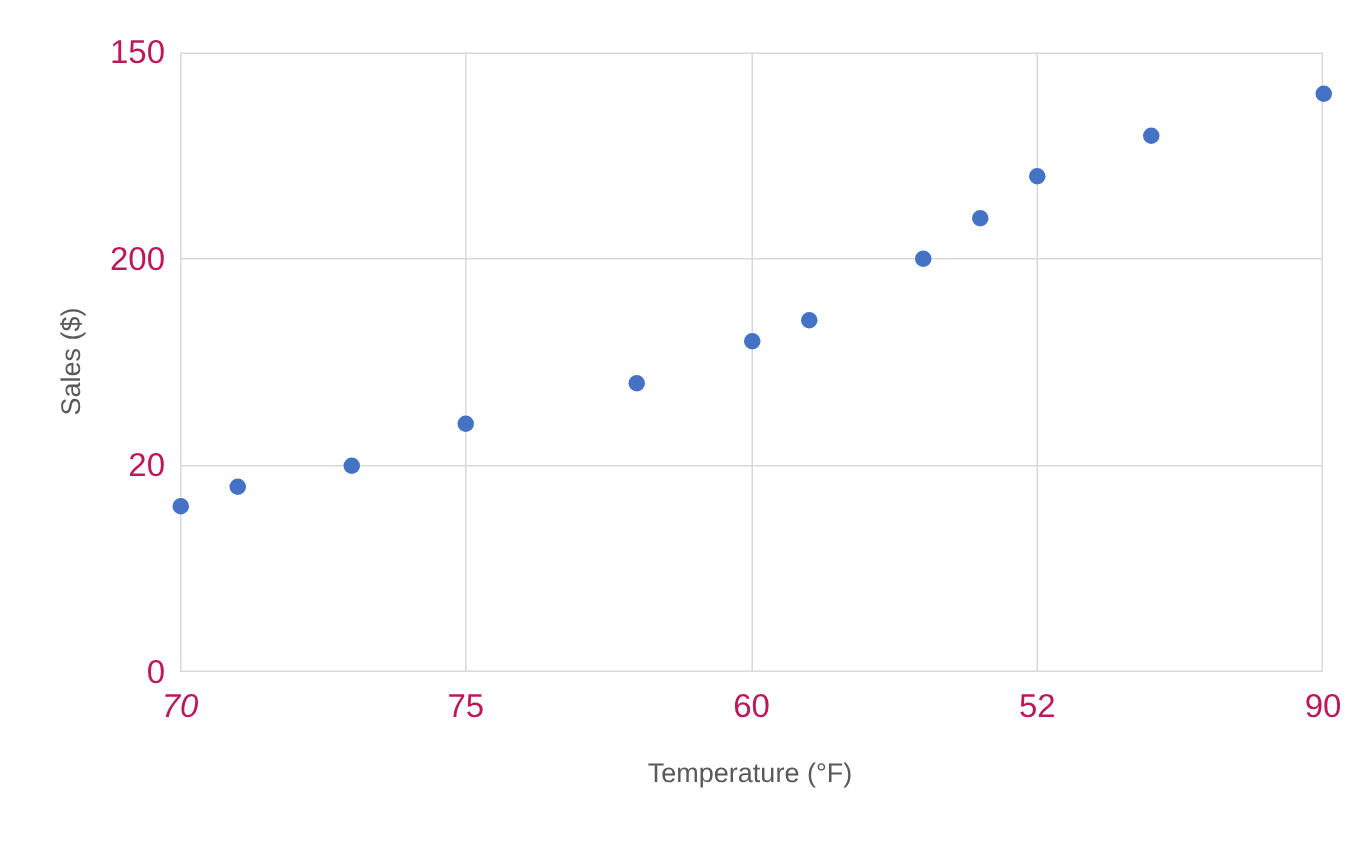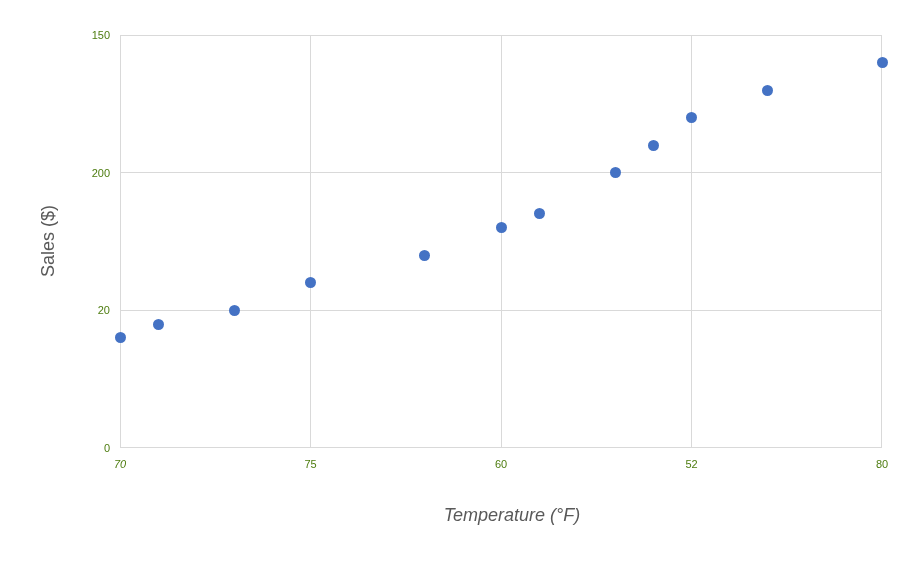--- a/index.html
+++ b/index.html
@@ -20,22 +20,22 @@
     position: absolute;
     border: 1px solid #d9d9d9;
     box-sizing: border-box;
   }
   .gridline {
     position: absolute;
     background: #d9d9d9;
   }
   .tick-label {
     position: absolute;
-    font-size: 11px;
-    color: #4d7c0f;
+    font-size: 22px;
+    color: #be185d;
     white-space: nowrap;
   }
   .tick-y {
     text-align: right;
     width: 60px;
     transform: translateY(-50%);
   }
   .tick-x {
     text-align: center;
     width: 40px;
@@ -81,26 +81,26 @@
       <div class="tick-label tick-y" style="left: 50px; top: 448px;">0</div>
       <div class="tick-label tick-y" style="left: 50px; top: 310.333px;">20</div>
       <div class="tick-label tick-y" style="left: 50px; top: 172.667px;">200</div>
       <div class="tick-label tick-y" style="left: 50px; top: 35px;">150</div>
     </div>
   <div id="x-ticks">
       <div class="tick-label tick-x" style="left: 120px; top: 458px; font-style: italic;">70</div>
       <div class="tick-label tick-x" style="left: 310.5px; top: 458px;">75</div>
       <div class="tick-label tick-x" style="left: 501px; top: 458px;">60</div>
       <div class="tick-label tick-x" style="left: 691.5px; top: 458px;">52</div>
-      <div class="tick-label tick-x" style="left: 882px; top: 458px;">80</div>
+      <div class="tick-label tick-x" style="left: 882px; top: 458px;">90</div>
     </div>
 
   <div class="axis-label axis-label-y" id="y-label" style="left: 48px; top: 241px;">Sales ($)</div>
 
-  <div class="axis-label axis-label-x" id="x-label" style="left: 512px; top: 505px; font-style: italic;">Temperature (°F)</div>
+  <div class="axis-label axis-label-x" id="x-label" style="left: 500px; top: 505px;">Temperature (°F)</div>
 
   <div id="points">
       <div class="point" style="left: 120px; top: 337.867px; background: rgb(68, 114, 196);"></div>
       <div class="point" style="left: 158.1px; top: 324.1px; background: rgb(68, 114, 196);"></div>
       <div class="point" style="left: 234.3px; top: 310.333px; background: rgb(68, 114, 196);"></div>
       <div class="point" style="left: 310.5px; top: 282.8px; background: rgb(68, 114, 196);"></div>
       <div class="point" style="left: 424.8px; top: 255.267px; background: rgb(68, 114, 196);"></div>
       <div class="point" style="left: 501px; top: 227.733px; background: rgb(68, 114, 196);"></div>
       <div class="point" style="left: 539.1px; top: 213.967px; background: rgb(68, 114, 196);"></div>
       <div class="point" style="left: 615.3px; top: 172.667px; background: rgb(68, 114, 196);"></div>

